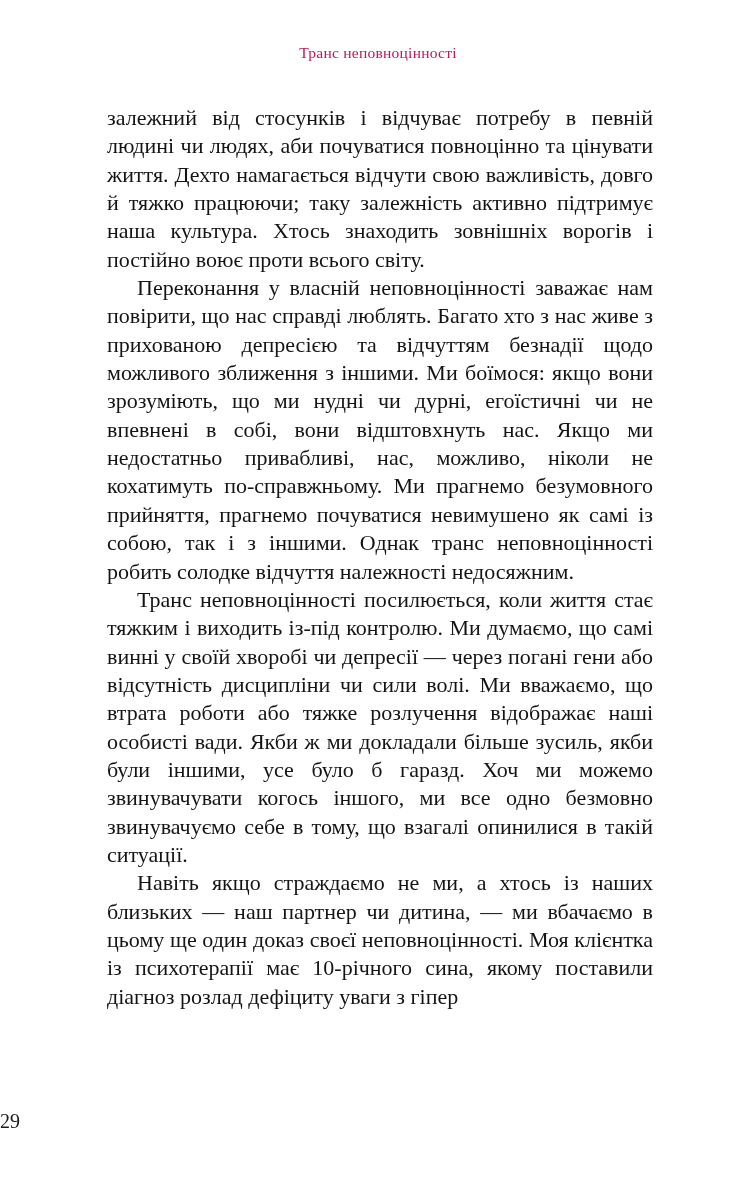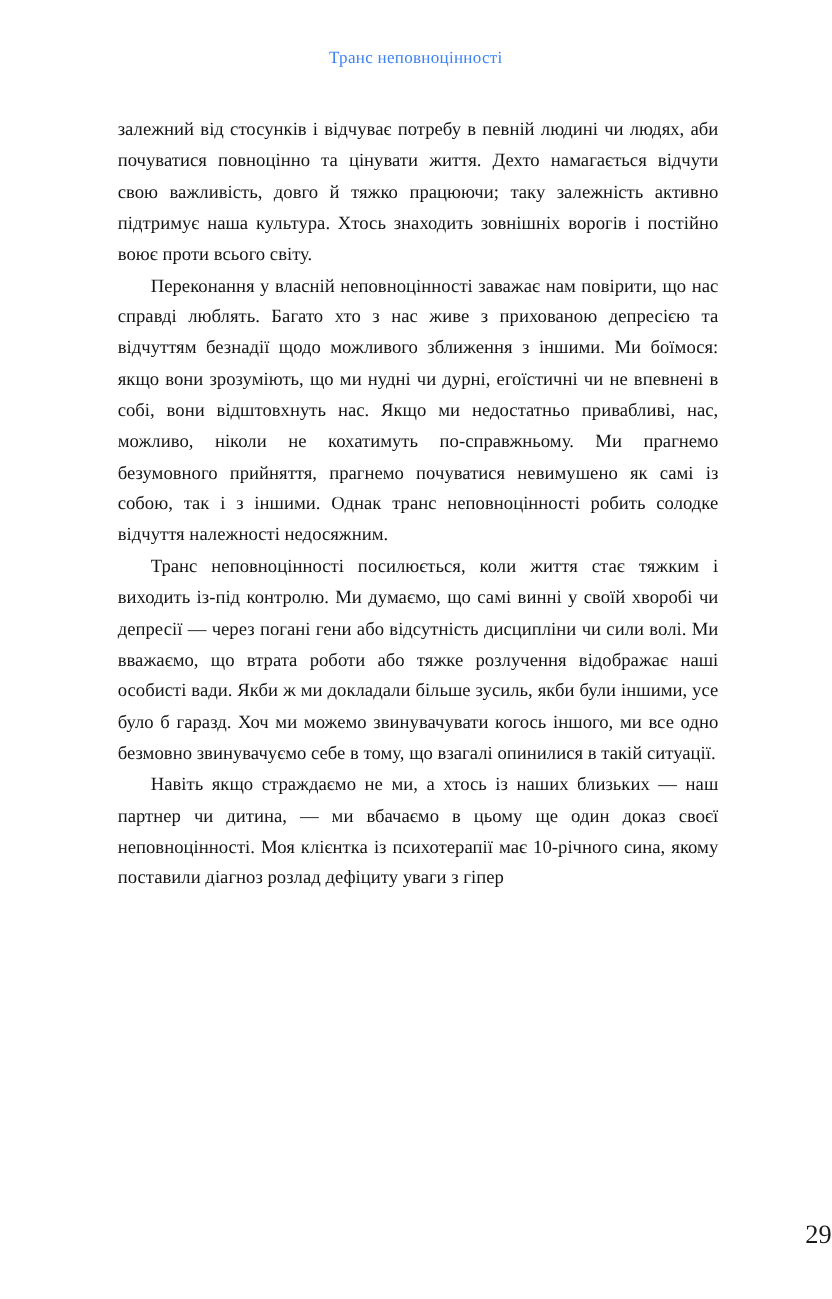--- a/index.html
+++ b/index.html
@@ -26,55 +26,55 @@
 
   
   .running-head {
     position: absolute;
     top: 44px;
     left: 0;
     width: 756px;
     text-align: center;
     font-size: 15.5px;
     letter-spacing: 0.25px;
-    color: #3b82f6;
+    color: #be185d;
   }
 
   
   .text-block {
     position: absolute;
     top: 104px;
     left: 107px;
     width: 546px;
   }
 
   .para {
     margin: 0;
-    font-size: 17px;
+    font-size: 22px;
     line-height: 28.35px;
     text-align: justify;
     text-justify: inter-word;
     text-indent: 30px;
     color: #141414;
     hyphens: manual;
     word-spacing: 0px;
   }
 
   .para.no-indent {
     text-indent: 0;
   }
 
   
   .folio {
     position: absolute;
     top: 1110px;
     left: 0;
     width: 756px;
-    text-align: right;
-    font-size: 24px;
+    text-align: left;
+    font-size: 20px;
     color: #1a1a1a;
   }
 </style>
 </head>
 <body>
 
 <div class="page">
 
   <div class="running-head">Транс неповноцінності</div>
 

